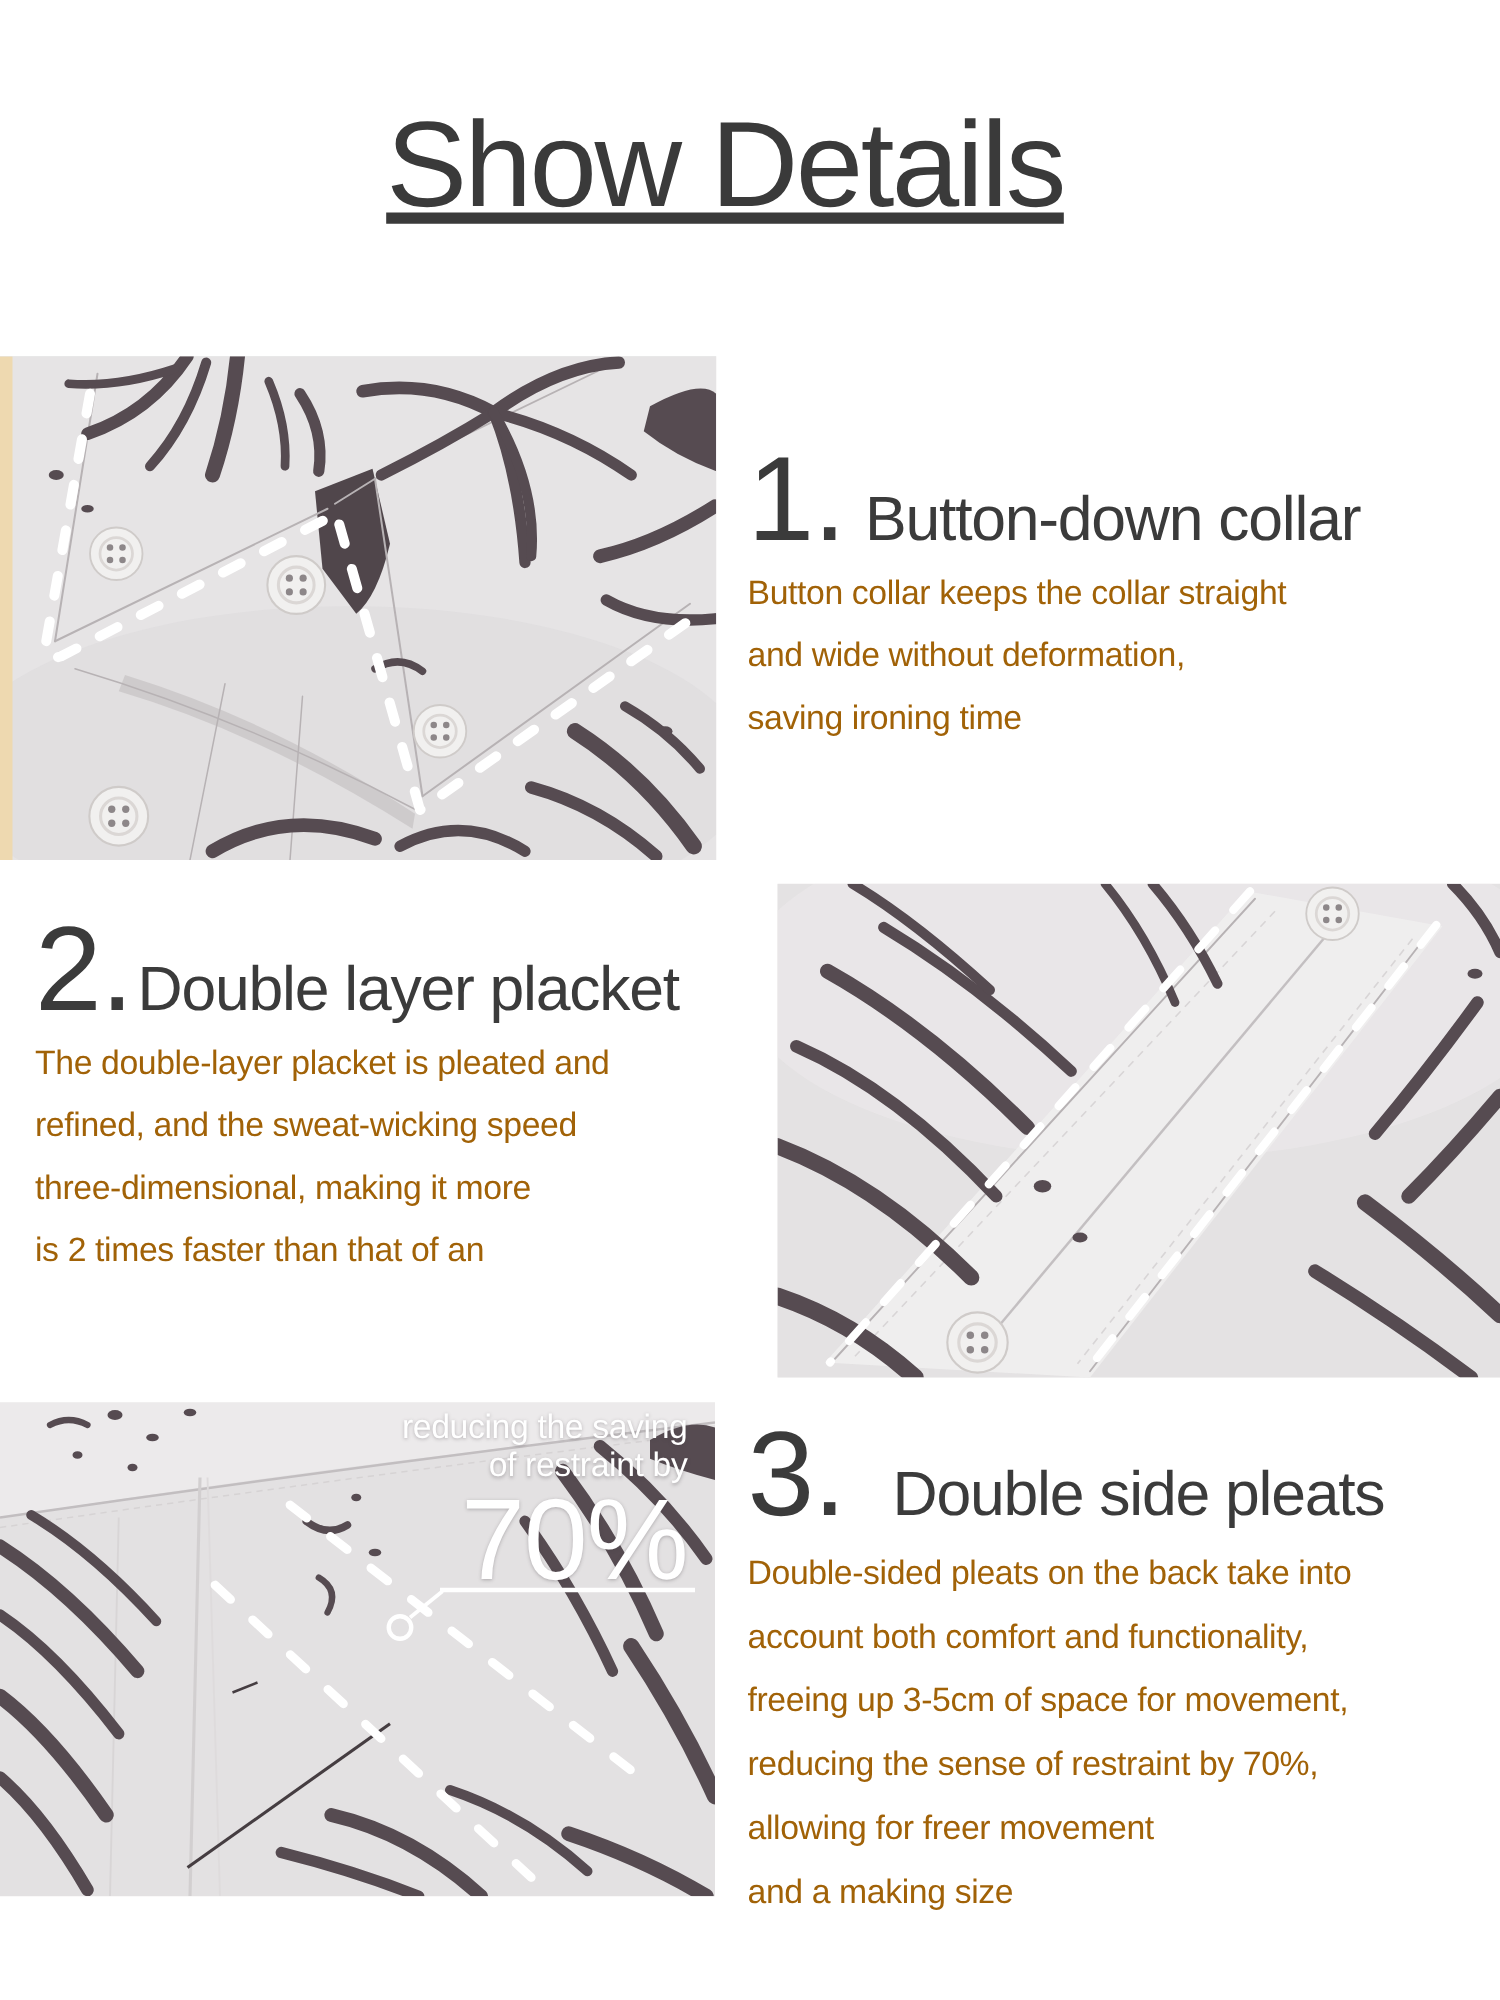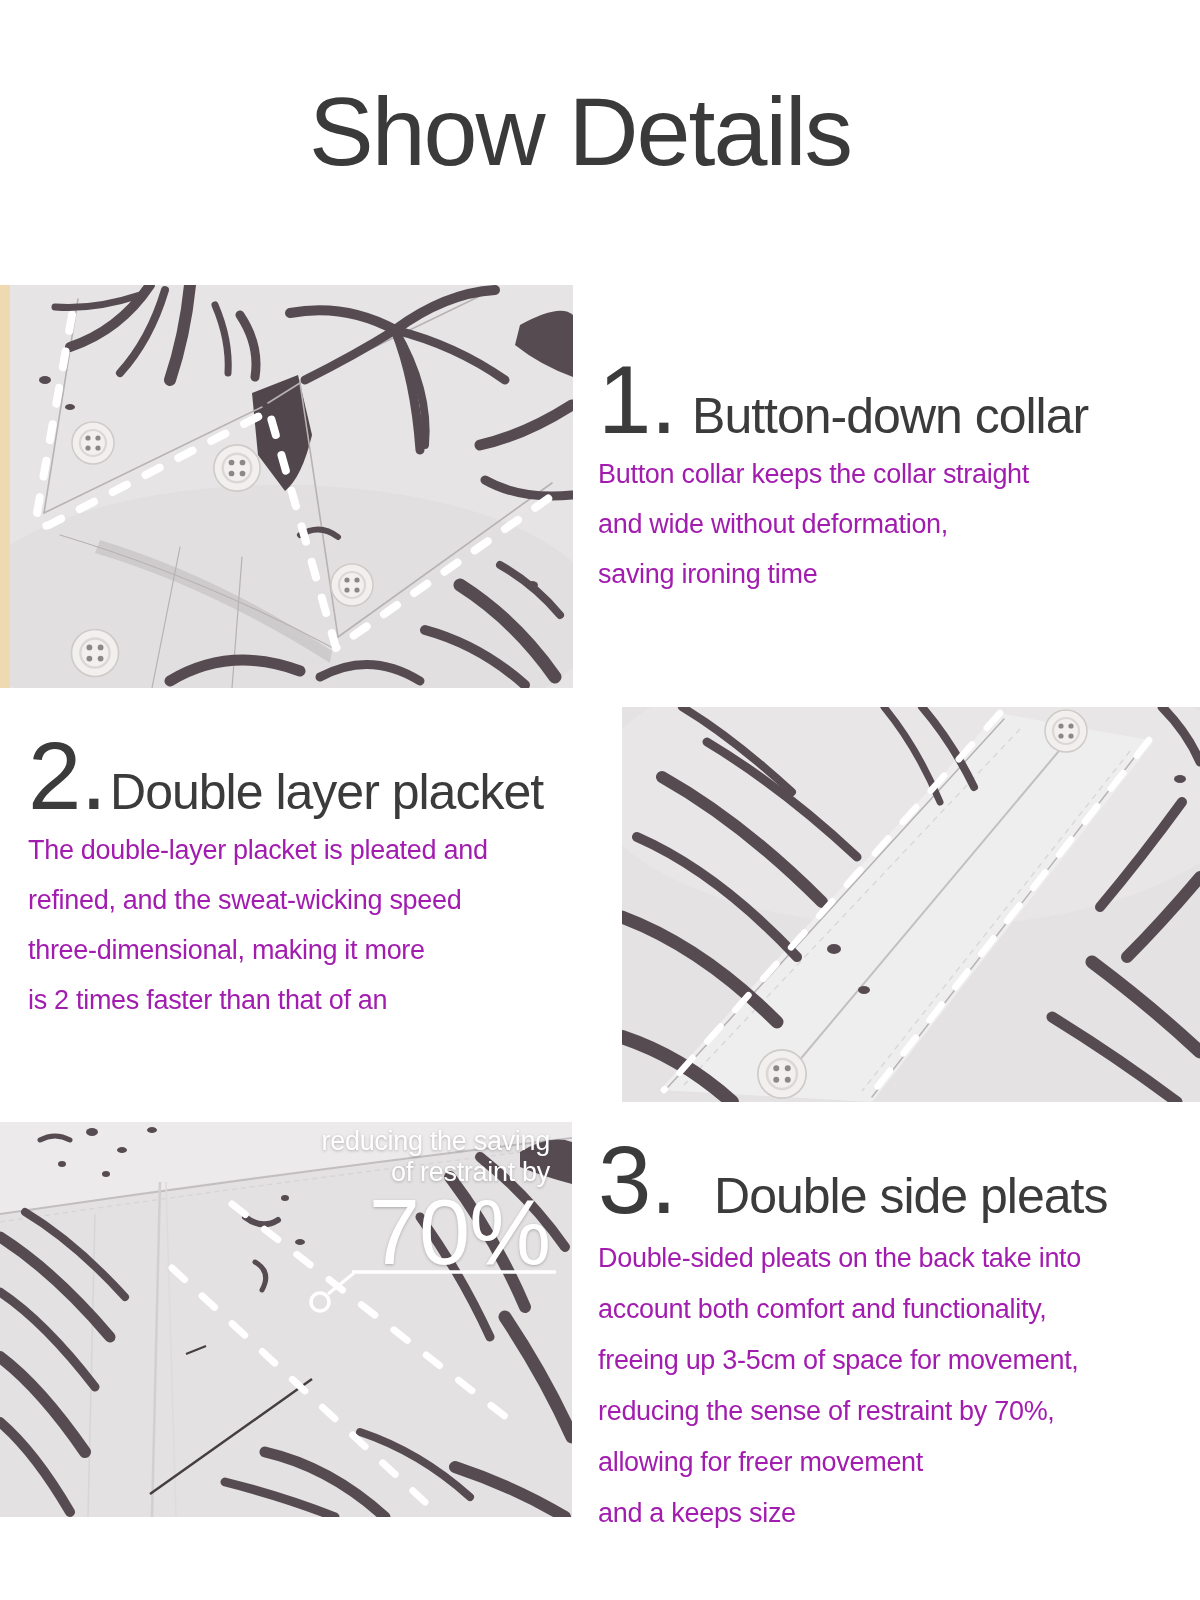--- a/index.html
+++ b/index.html
@@ -5,39 +5,39 @@
   * { margin:0; padding:0; box-sizing:border-box; }
   html,body { background:#ffffff; }
   .page {
     position:relative; width:1200px; height:1600px; margin:0 auto;
     background:#ffffff; overflow:hidden;
     font-family:"Liberation Sans", sans-serif;
   }
   .page-title {
     position:absolute; top:76px; left:0; width:1160px;
     text-align:center; font-size:97px; line-height:1.15;
-    font-weight:400; letter-spacing:-2px; color:#3a3a3a;
+    font-weight:400; letter-spacing:-2px; color:#3a3a3a;text-decoration:underline;
   }
   .photo { position:absolute; overflow:hidden; background:#e5e3e4; }
   .photo svg { display:block; }
   .photo-1 { left:0;   top:285px;  width:573px; height:403px; }
   .photo-2 { left:622px; top:707px; width:578px; height:395px; }
   .photo-3 { left:0;   top:1122px; width:572px; height:395px; }
 
   .text-block { position:absolute; }
   .tb-1 { left:598px; top:352px;  width:575px; }
   .tb-2 { left:28px;  top:728px;  width:575px; }
   .tb-3 { left:598px; top:1132px; width:585px; }
 
   .h-row { display:flex; align-items:baseline; color:#3b3b3b; }
   .h-num { font-size:96px; line-height:95px; letter-spacing:-1px; font-weight:400; }
   .h-txt { font-size:50px; line-height:50px; letter-spacing:-1px; font-weight:400; }
   .gap-16 { margin-left:16px; } .gap-4 { margin-left:4px;text-align:center; } .gap-26 { margin-left:38px; }
 
-  .body-copy { margin-top:2px; color:#a21caf; font-size:27px; letter-spacing:-0.3px; }
+  .body-copy { margin-top:2px; color:#a16207; font-size:27px; letter-spacing:-0.3px; }
   .body-copy .line { line-height:50px; white-space:nowrap; }
   .tb-3 .body-copy { margin-top:6px; }
   .tb-3 .body-copy .line { line-height:51px; }
 
   .p3-overlay {
     position:absolute; top:4px; right:22px; text-align:right; color:#ffffff;
     text-shadow:0 1px 3px rgba(70,64,68,0.35);
   }
   .p3-overlay .ov-line { font-size:27px; line-height:31px; letter-spacing:-0.3px; white-space:nowrap; }
   .p3-overlay .ov-value { font-size:92px; line-height:82px; letter-spacing:-1px; margin-top:3px; }
@@ -262,17 +262,17 @@
     <div class="h-row">
       <span class="h-num">3.</span>
       <span class="h-txt gap-26">Double side pleats</span>
     </div>
     <div class="body-copy">
       <div class="line">Double-sided pleats on the back take into</div>
       <div class="line">account both comfort and functionality,</div>
       <div class="line">freeing up 3-5cm of space for movement,</div>
       <div class="line">reducing the sense of restraint by 70%,</div>
       <div class="line">allowing for freer movement</div>
-      <div class="line">and a keeps size</div>
+      <div class="line">and a making size</div>
     </div>
   </div>
 
 </div>
 
 </body></html>

